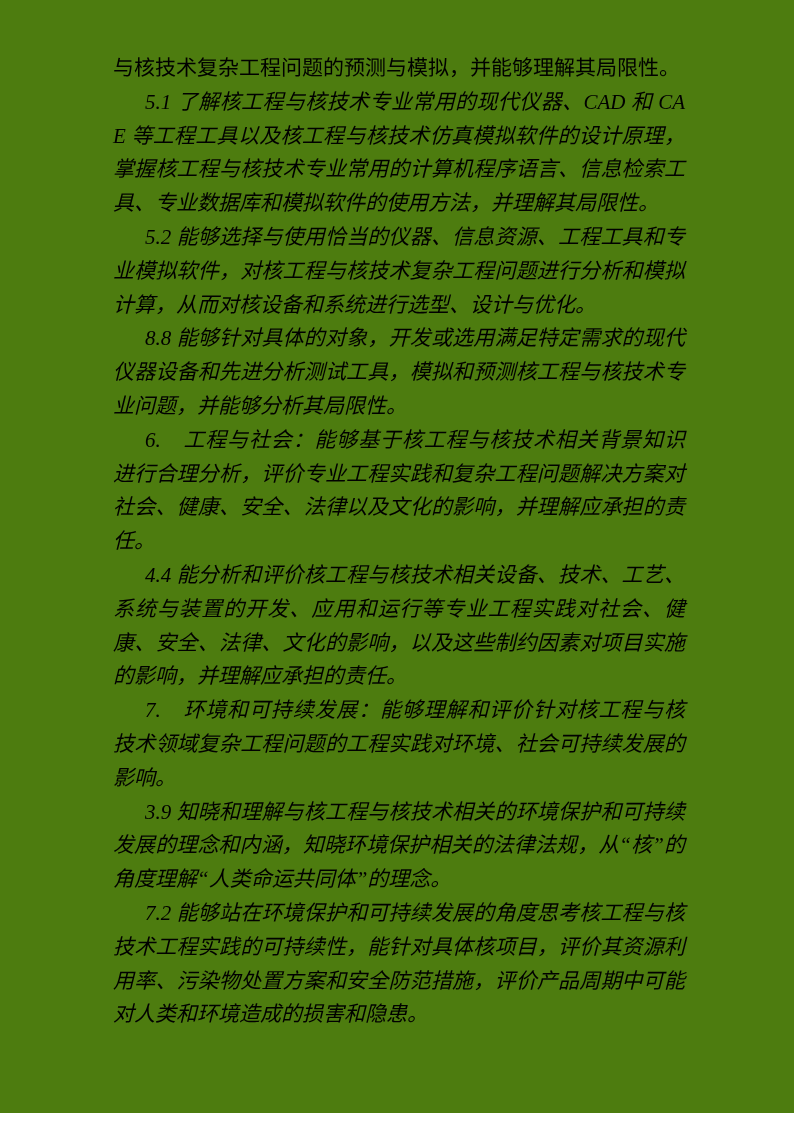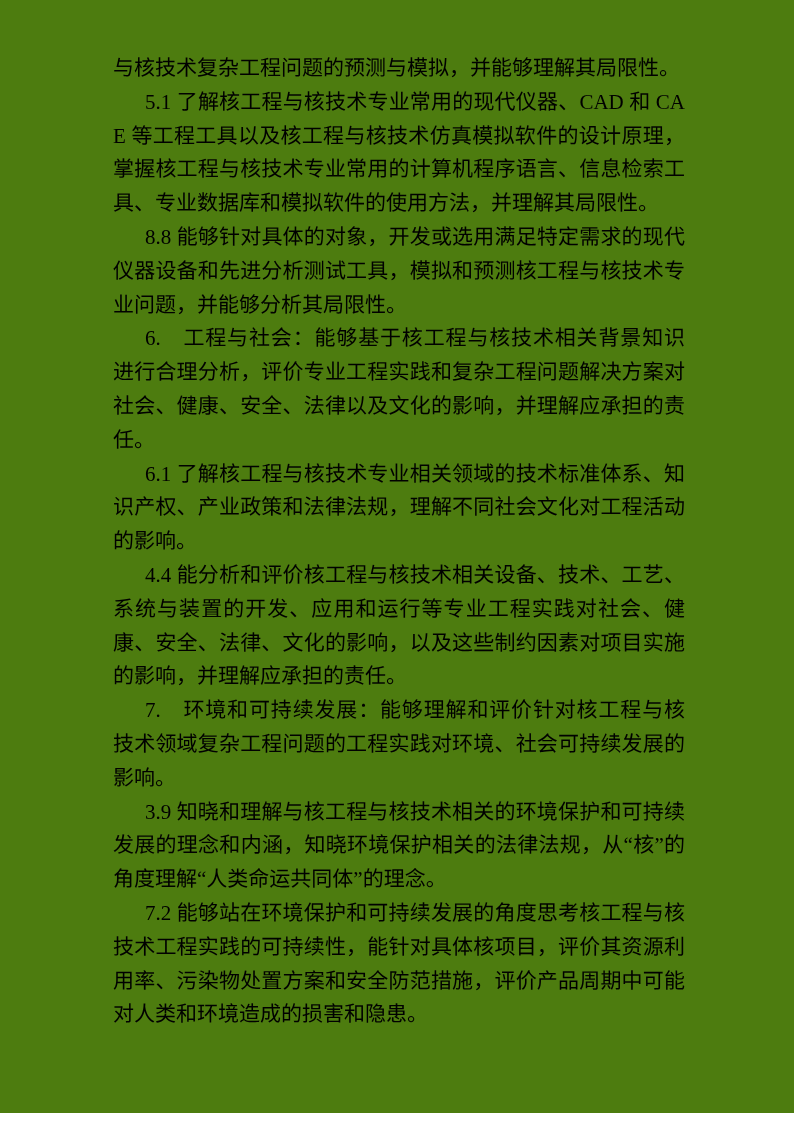--- a/index.html
+++ b/index.html
@@ -26,31 +26,32 @@
   }
   .content p {
     margin: 0;
     padding: 0;
     text-align: justify;
     text-justify: inter-ideograph;
     word-break: break-all;
   }
   .content p.indent {
     text-indent: 32px;
+    font-style: italic;
   }
 </style>
 </head>
 <body>
 
 <div class="page">
   <div class="content">
     <p>与核技术复杂工程问题的预测与模拟，并能够理解其局限性。</p>
     <p class="indent">5.1 了解核工程与核技术专业常用的现代仪器、CAD 和 CAE 等工程工具以及核工程与核技术仿真模拟软件的设计原理，掌握核工程与核技术专业常用的计算机程序语言、信息检索工具、专业数据库和模拟软件的使用方法，并理解其局限性。</p>
+    <p class="indent">5.2 能够选择与使用恰当的仪器、信息资源、工程工具和专业模拟软件，对核工程与核技术复杂工程问题进行分析和模拟计算，从而对核设备和系统进行选型、设计与优化。</p>
     <p class="indent">8.8 能够针对具体的对象，开发或选用满足特定需求的现代仪器设备和先进分析测试工具，模拟和预测核工程与核技术专业问题，并能够分析其局限性。</p>
     <p class="indent">6.　工程与社会：能够基于核工程与核技术相关背景知识进行合理分析，评价专业工程实践和复杂工程问题解决方案对社会、健康、安全、法律以及文化的影响，并理解应承担的责任。</p>
-    <p class="indent">6.1 了解核工程与核技术专业相关领域的技术标准体系、知识产权、产业政策和法律法规，理解不同社会文化对工程活动的影响。</p>
     <p class="indent">4.4 能分析和评价核工程与核技术相关设备、技术、工艺、系统与装置的开发、应用和运行等专业工程实践对社会、健康、安全、法律、文化的影响，以及这些制约因素对项目实施的影响，并理解应承担的责任。</p>
     <p class="indent">7.　环境和可持续发展：能够理解和评价针对核工程与核技术领域复杂工程问题的工程实践对环境、社会可持续发展的影响。</p>
     <p class="indent">3.9 知晓和理解与核工程与核技术相关的环境保护和可持续发展的理念和内涵，知晓环境保护相关的法律法规，从“核”的角度理解“人类命运共同体”的理念。</p>
     <p class="indent">7.2 能够站在环境保护和可持续发展的角度思考核工程与核技术工程实践的可持续性，能针对具体核项目，评价其资源利用率、污染物处置方案和安全防范措施，评价产品周期中可能对人类和环境造成的损害和隐患。</p>
 
   </div>
 </div>
 
 </body></html>

